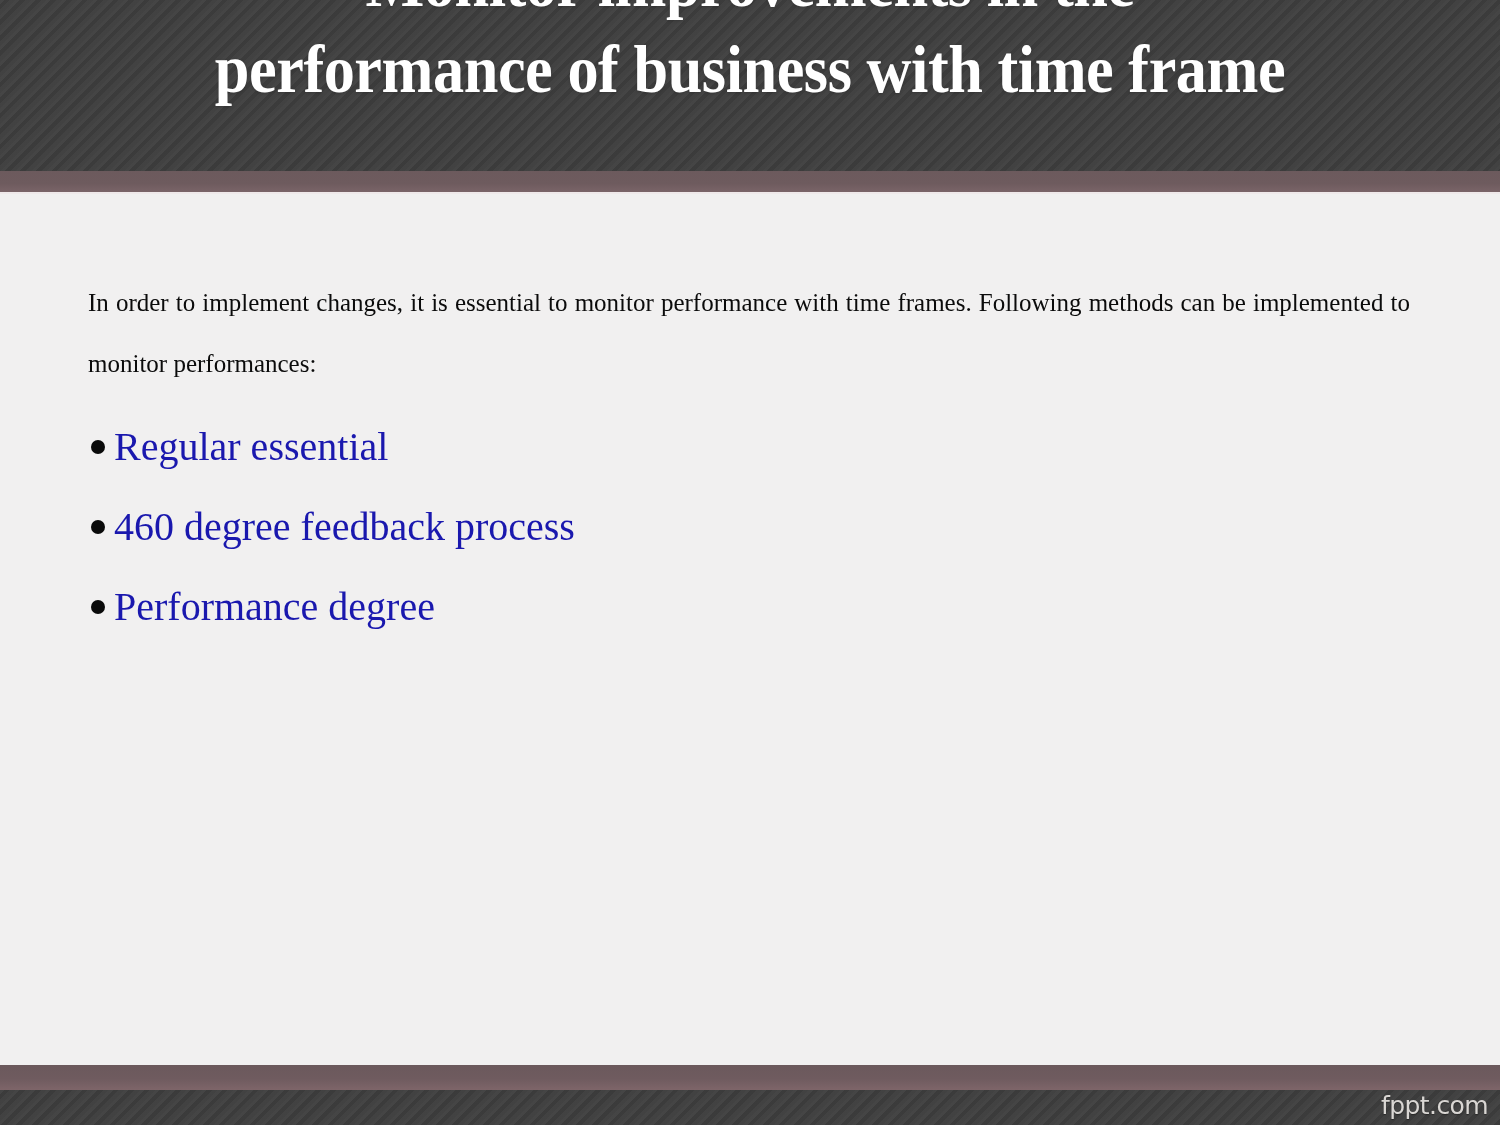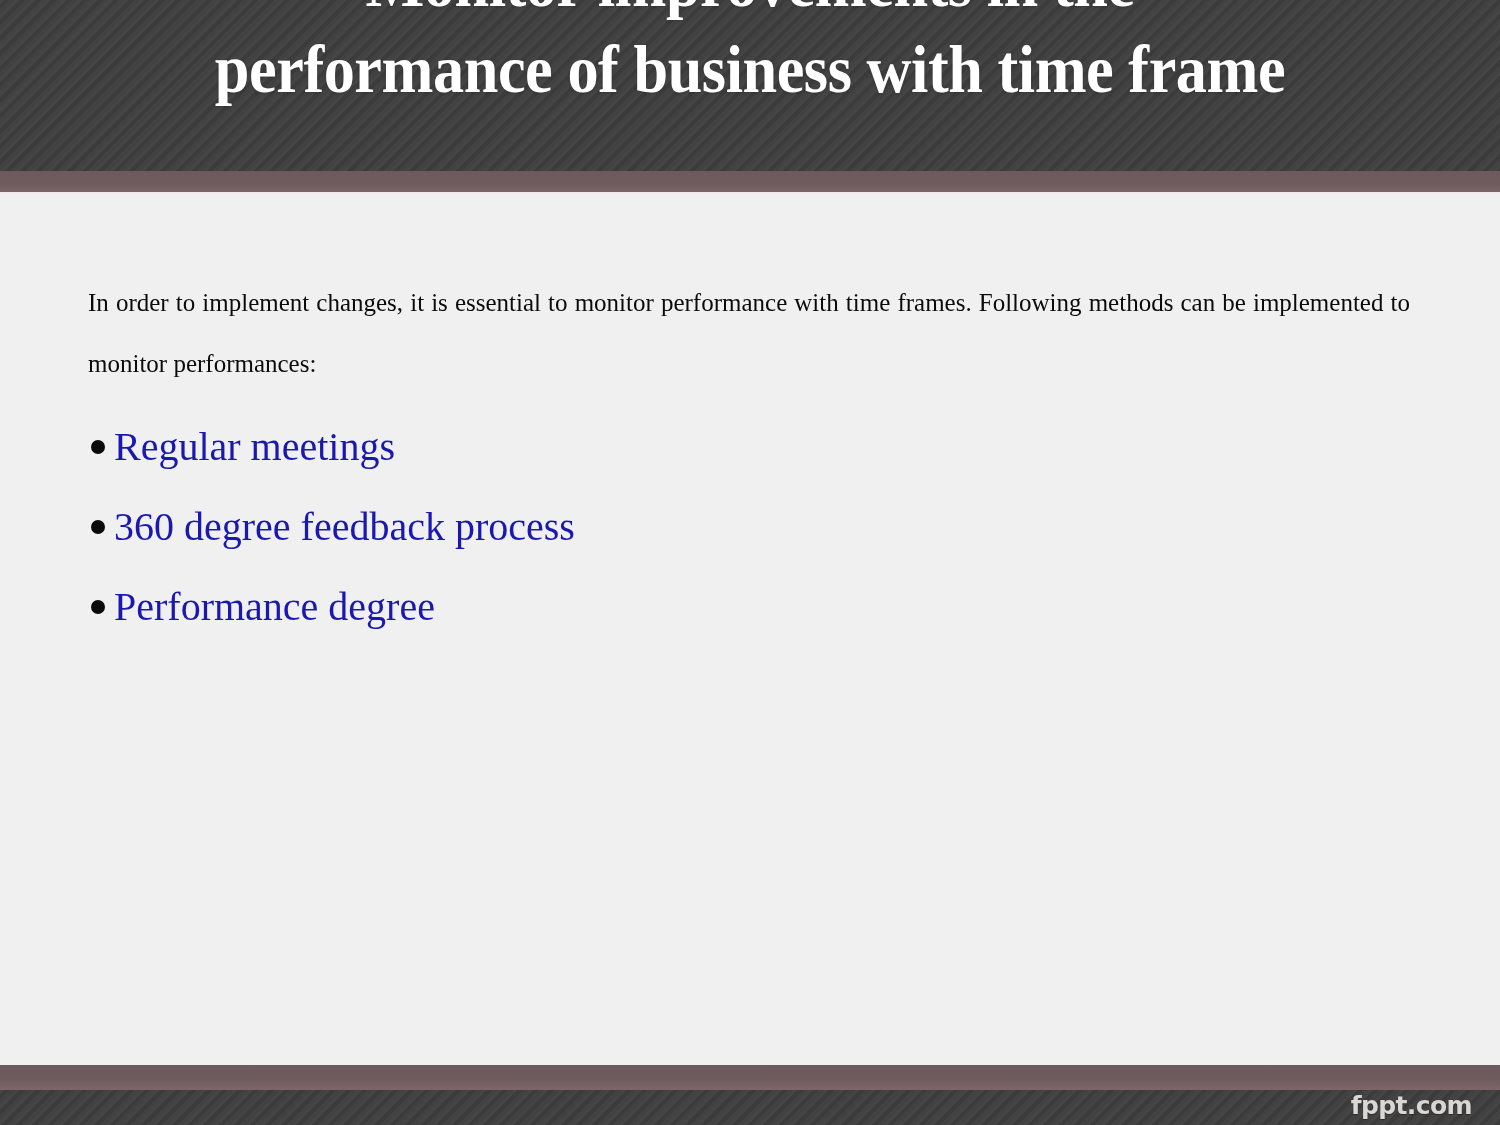--- a/index.html
+++ b/index.html
@@ -158,25 +158,25 @@
     height: 14px;
     border-radius: 50%;
     background: #0a0a0a;
   }
 
   .bullet-label { display: inline; }
 
   
   .watermark {
     position: absolute;
-    right: 28px;
+    right: 12px;
     top: 1091px;
     font-family: "DejaVu Sans", "Liberation Sans", sans-serif;
     font-size: 25px;
-    font-weight: bold;
+    font-weight: normal;
     letter-spacing: -0.6px;
     color: #d9d6d3;
     text-shadow: 0 1px 1px rgba(0,0,0,0.35);
     z-index: 6;
   }
 </style>
 </head>
 <body>
 
 <div id="slide">
@@ -190,26 +190,26 @@
   </div>
 
   <div class="content">
 
     <p class="intro-paragraph">In order to implement changes, it is essential to monitor performance with time frames. Following methods can be implemented to monitor performances:</p>
 
     <ul class="bullet-list">
 
       <li class="bullet-item">
         <span class="bullet-dot"></span>
-        <span class="bullet-label">Regular meetings</span>
+        <span class="bullet-label">Regular essential</span>
       </li>
 
       <li class="bullet-item">
         <span class="bullet-dot"></span>
-        <span class="bullet-label">360 degree feedback process</span>
+        <span class="bullet-label">460 degree feedback process</span>
       </li>
 
       <li class="bullet-item">
         <span class="bullet-dot"></span>
         <span class="bullet-label">Performance degree</span>
       </li>
 
     </ul>
   </div>
 

